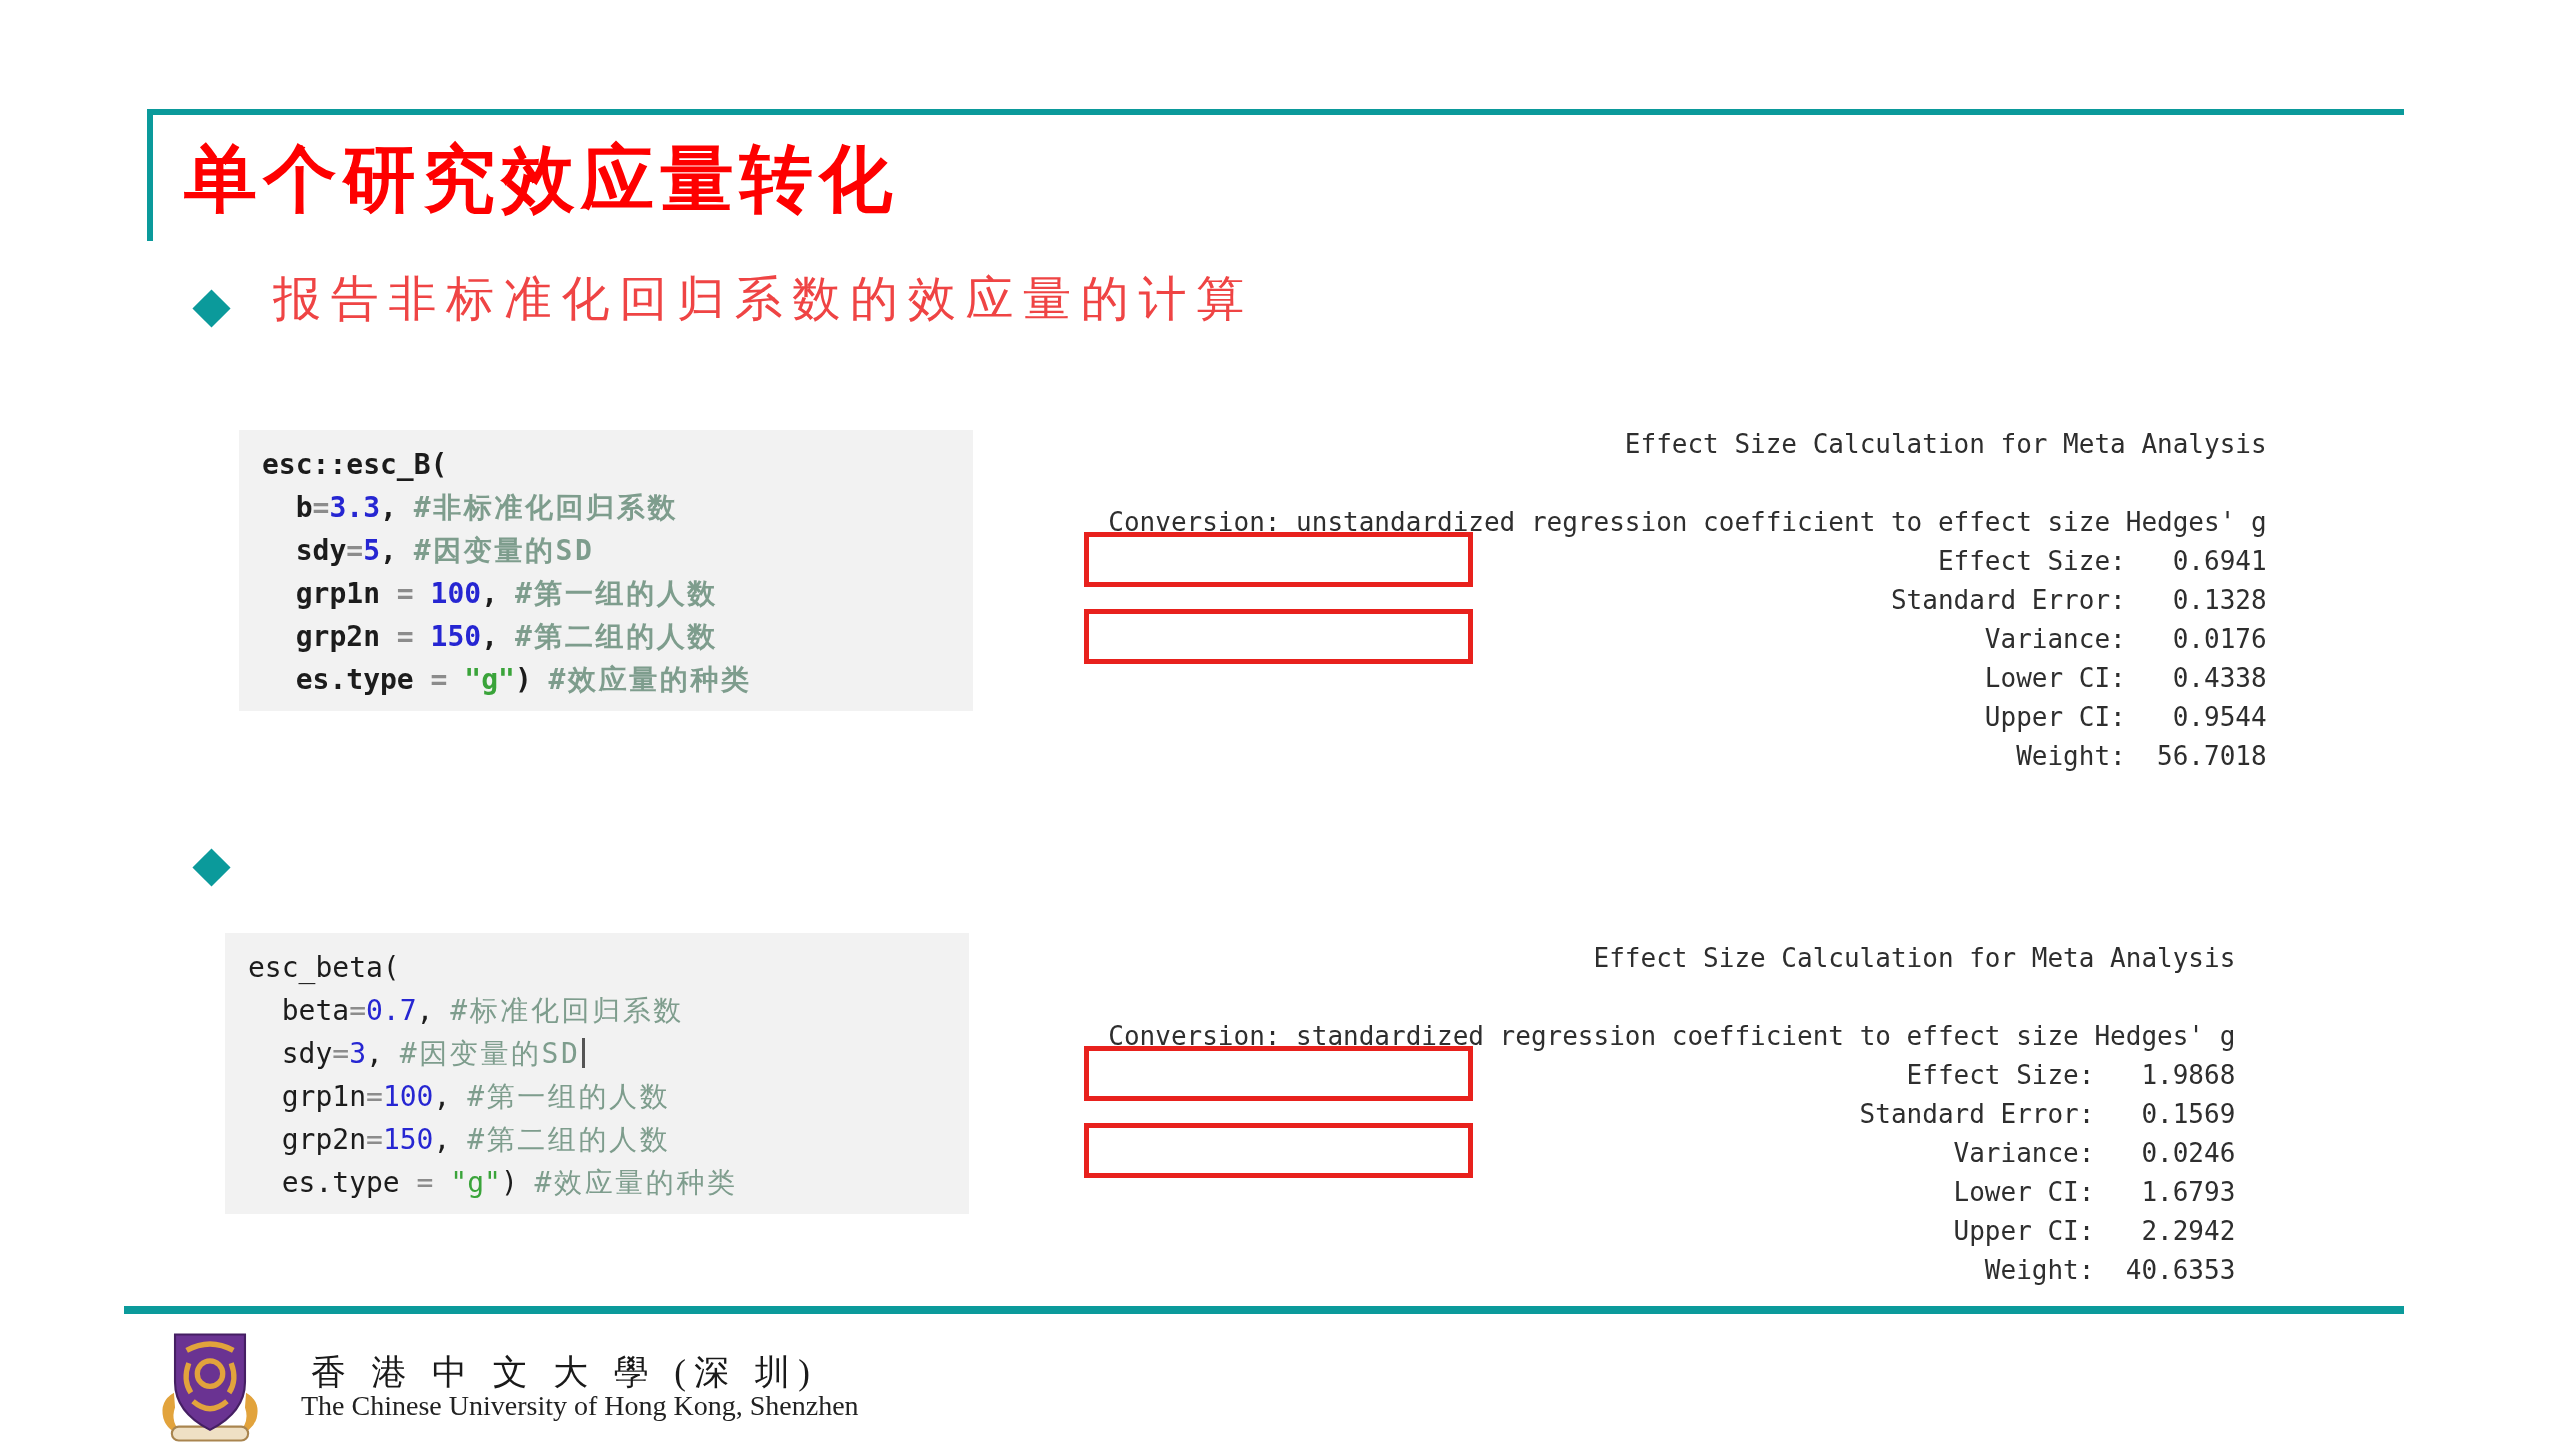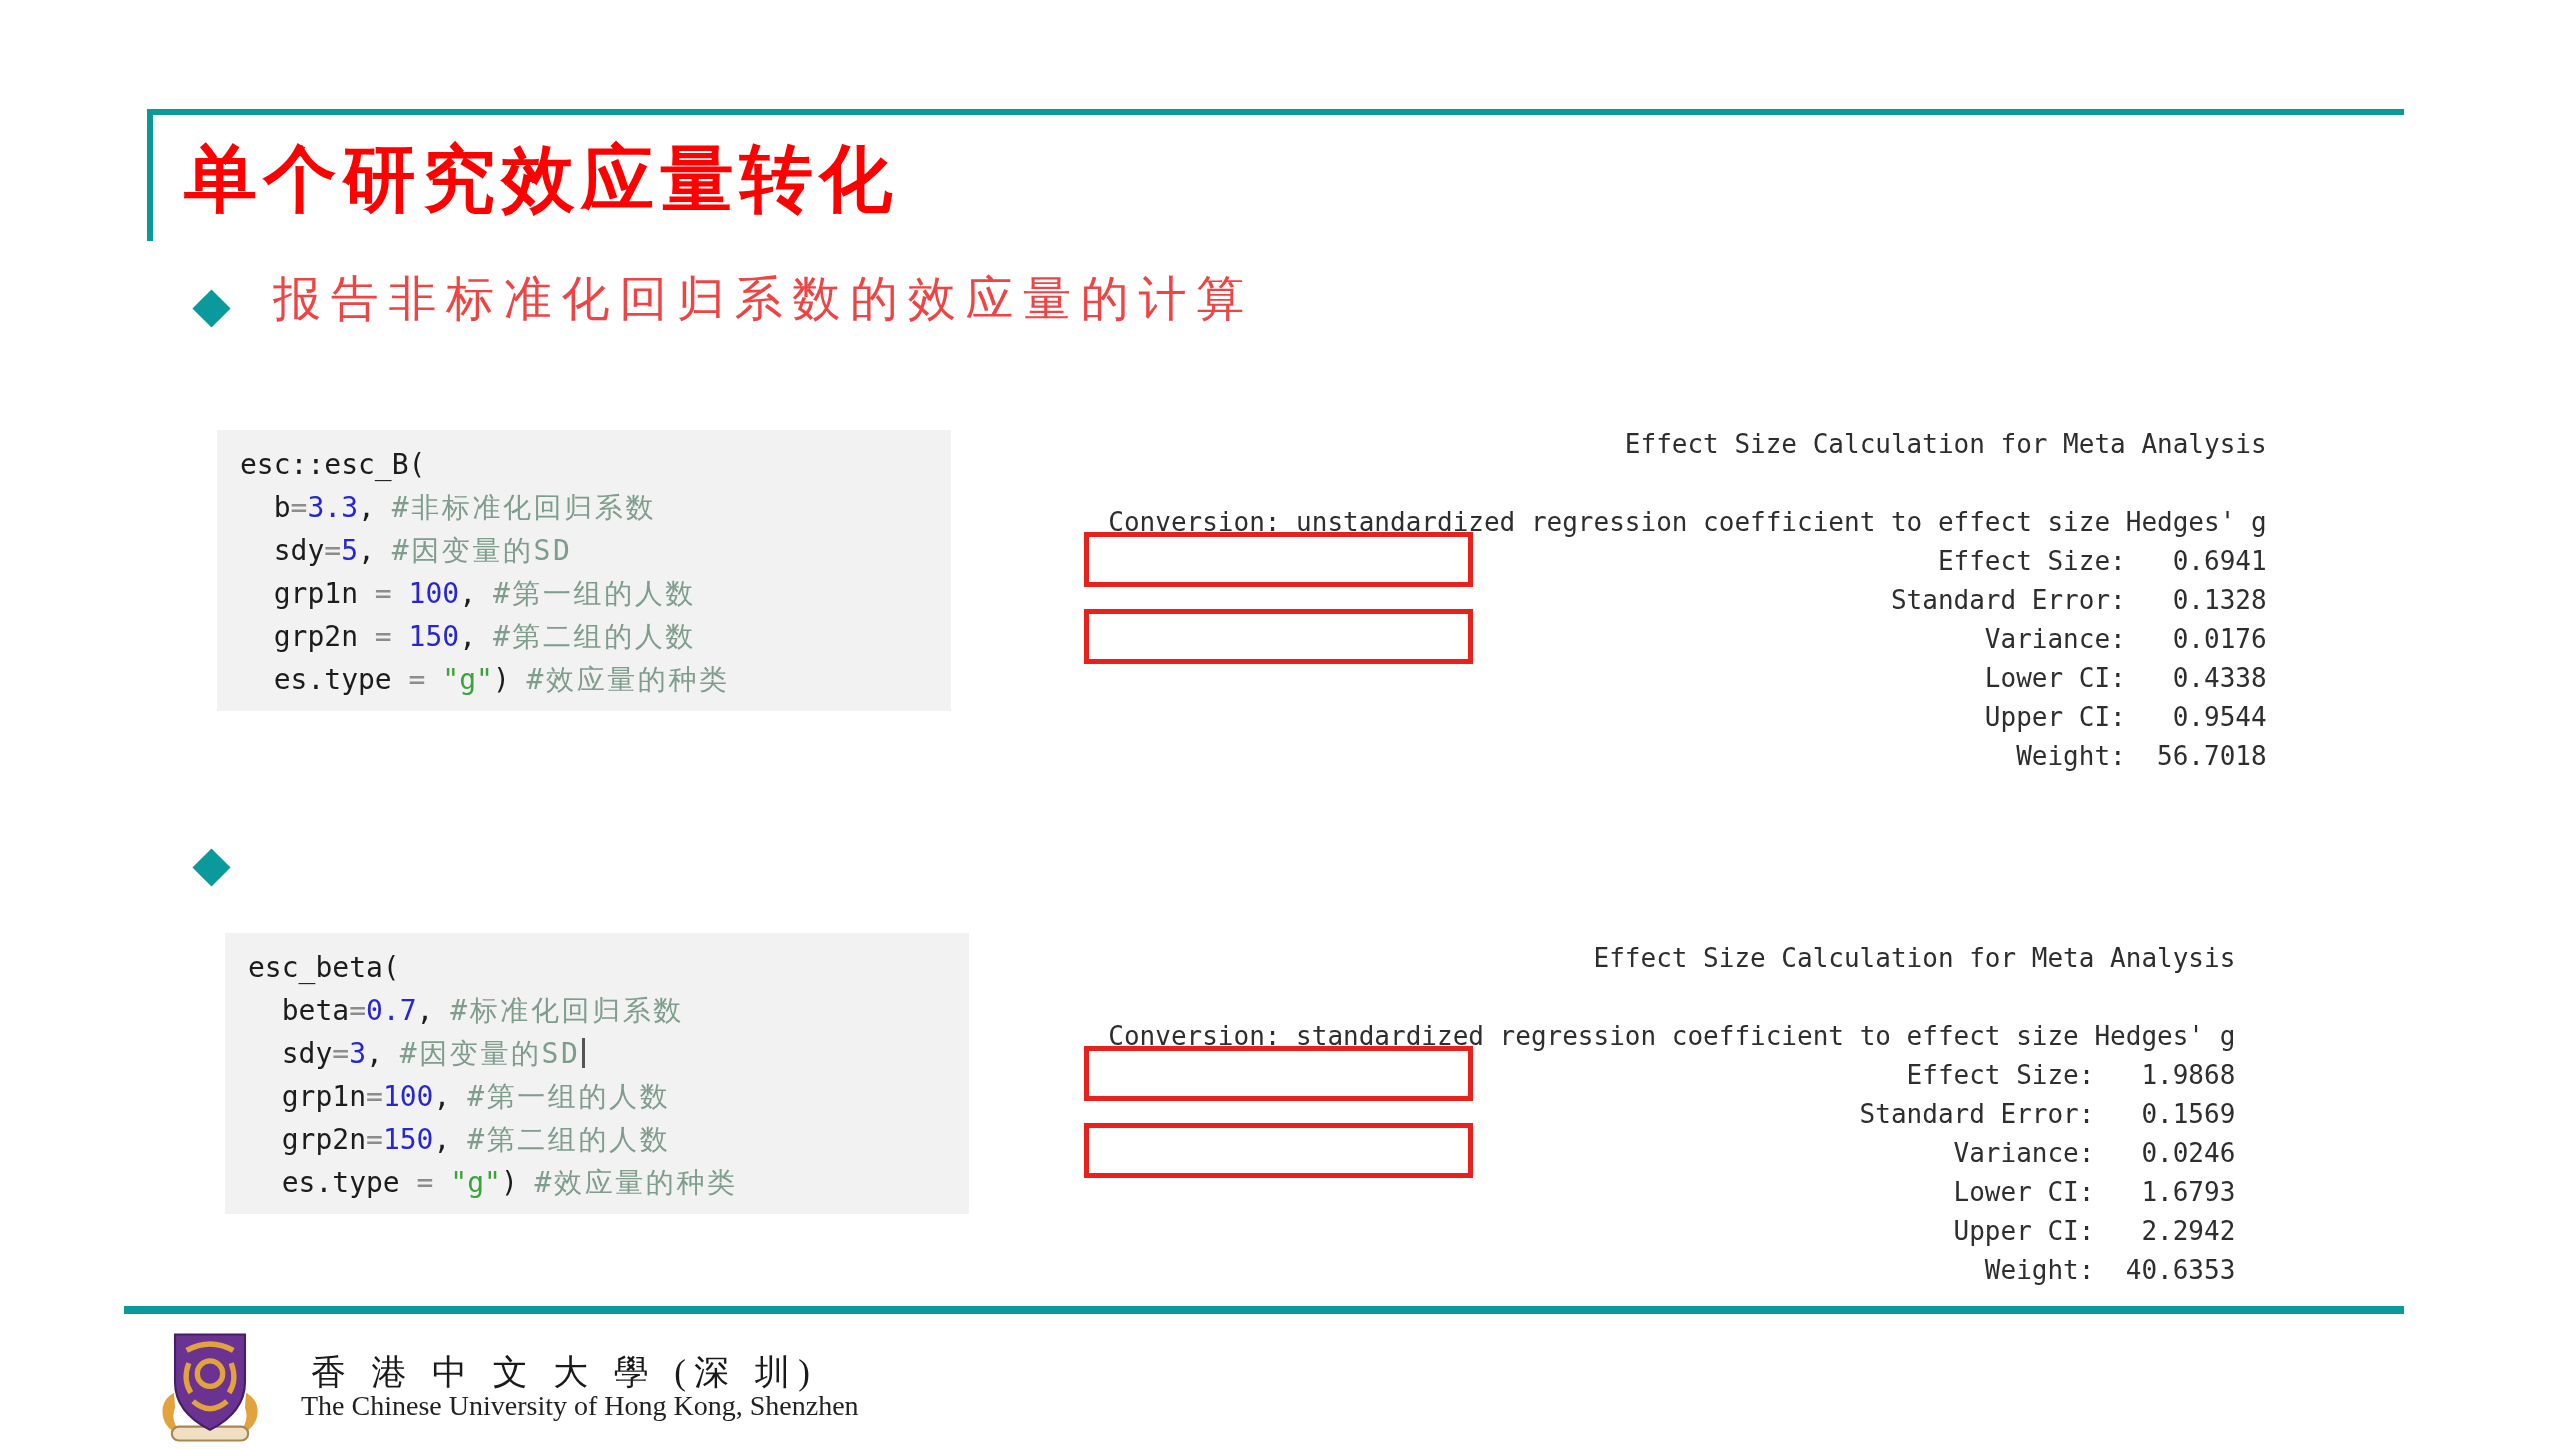--- a/index.html
+++ b/index.html
@@ -22,21 +22,21 @@
   .diamond{position:absolute;width:27px;height:27px;background:var(--teal);transform:rotate(45deg);}
   .d1{left:198px;top:295px;} .d2{left:198px;top:854px;}
   .bullet-text{position:absolute;left:273px;margin:0;color:#ef4444;
          font-family:"DejaVu Serif",serif;font-size:48px;line-height:71px;
          letter-spacing:9.7px;white-space:nowrap;}
   .bt1{top:263px;} .bt2{top:822px;}
 
   .code-block{position:absolute;background:var(--code-bg);box-sizing:border-box;
          padding:13px 0 13px 23px;white-space:pre;
          font-family:"DejaVu Sans Mono",monospace;font-size:28px;line-height:43px;color:var(--code-text);}
-  .cb1{left:217px;top:430px;width:734px;height:281px;}
+  .cb1{left:239px;top:430px;width:734px;height:281px;font-weight:bold;}
   .cb2{left:225px;top:933px;width:744px;height:281px;}
   .code-line{height:43px;white-space:pre;}
   .tk-k{color:var(--code-text);}
   .tk-o{color:var(--op-gray);}
   .tk-n{color:var(--num-blue);}
   .tk-c{color:var(--comment-green);letter-spacing:2.6px;}
   .tk-s{color:var(--string-green);}
   .tk-cur{display:inline-block;width:2.6px;height:30px;background:#555555;vertical-align:-5.2px;margin-left:1.9px;}
 
   .output{position:absolute;white-space:pre;color:var(--out-text);

